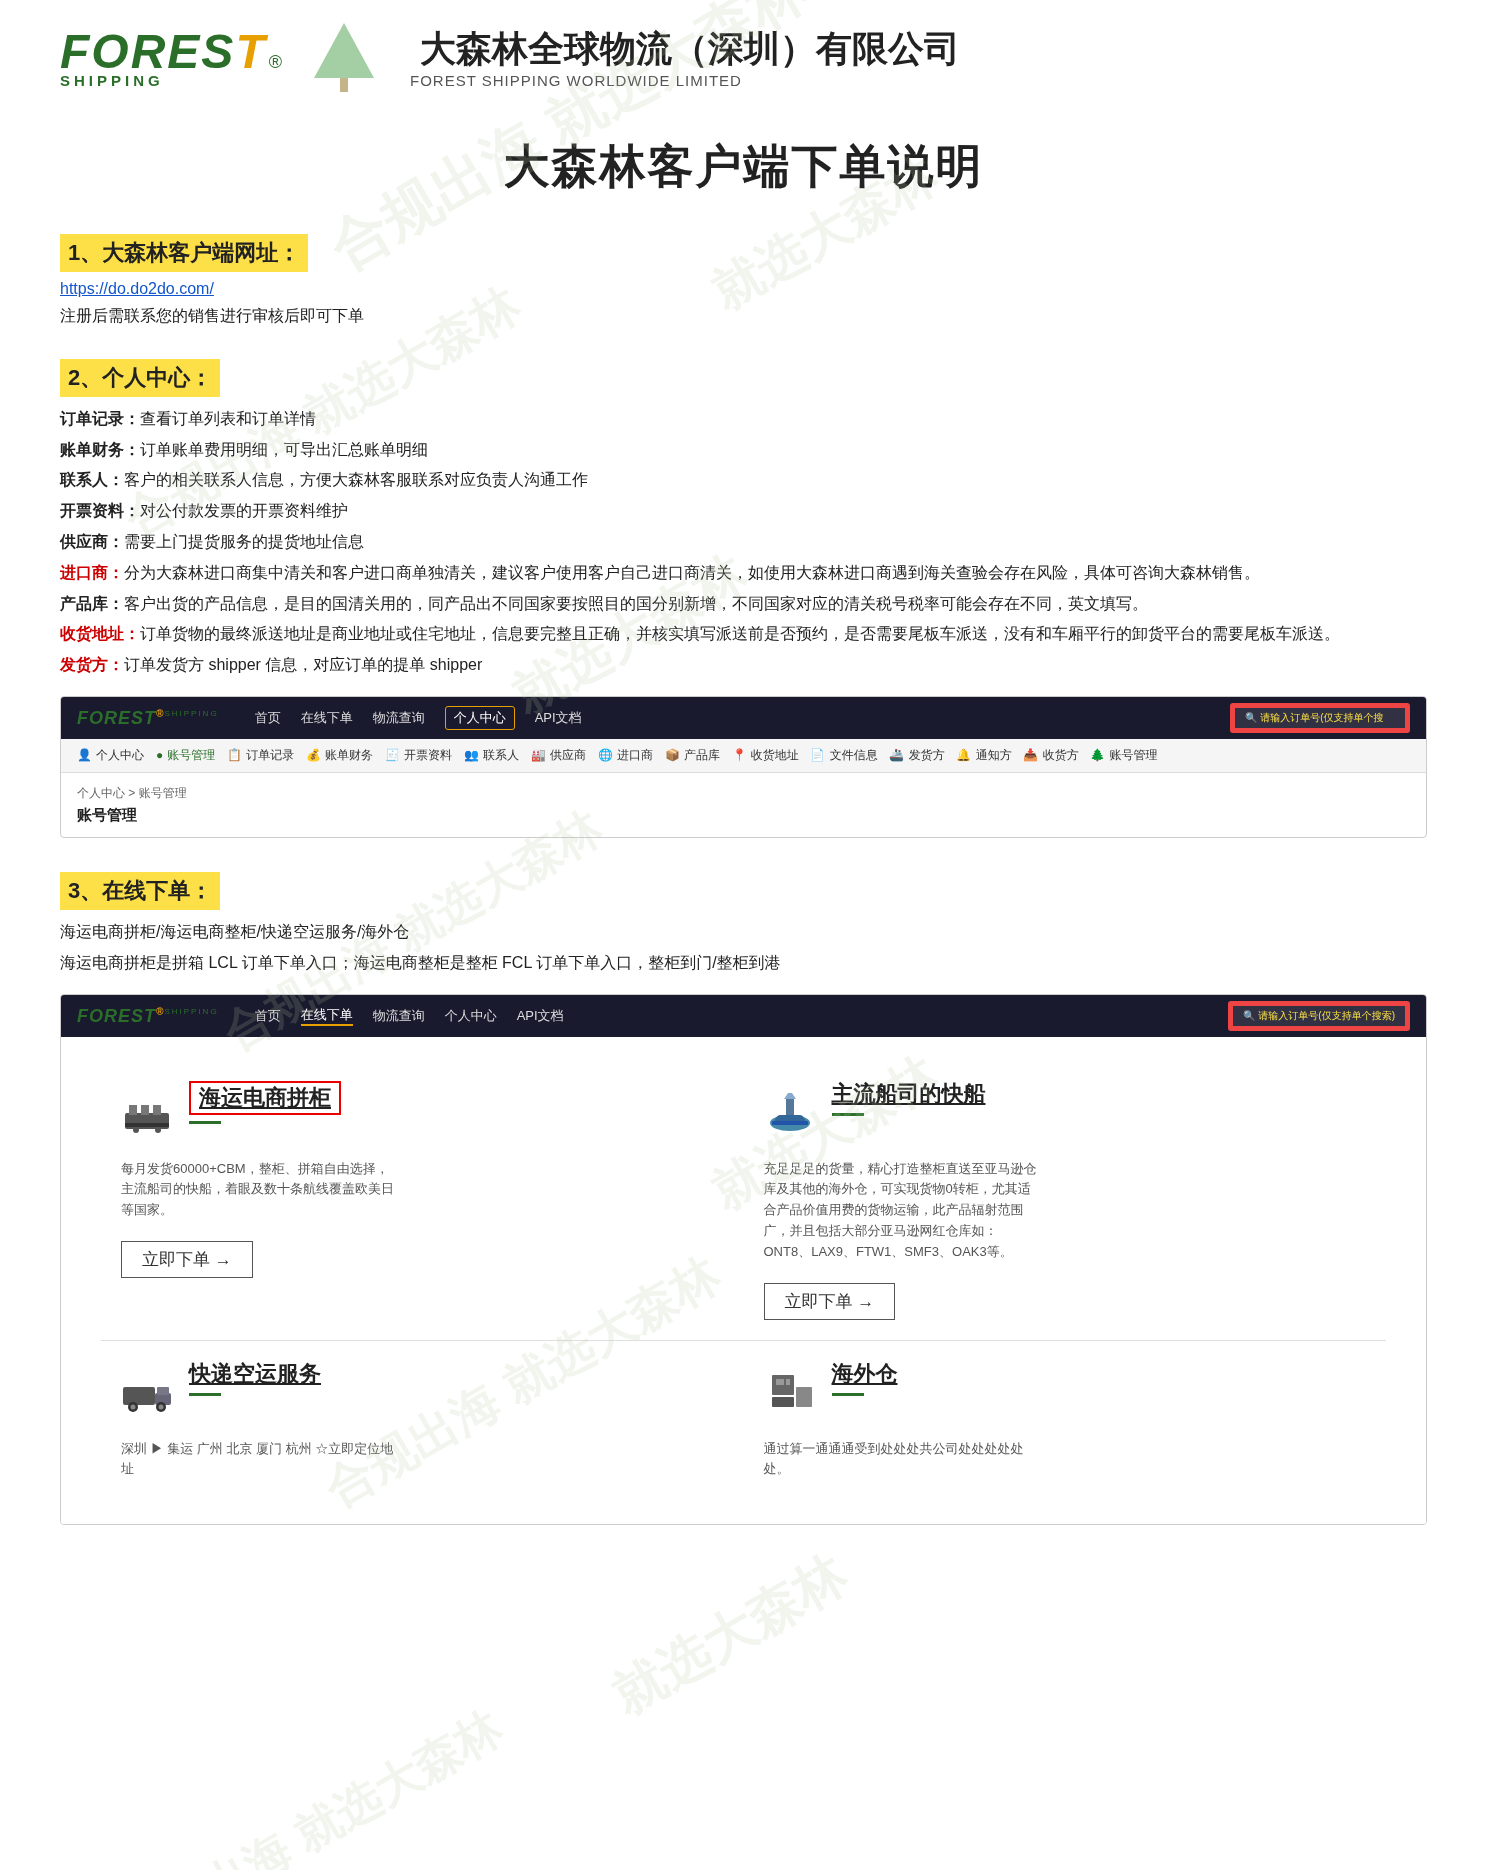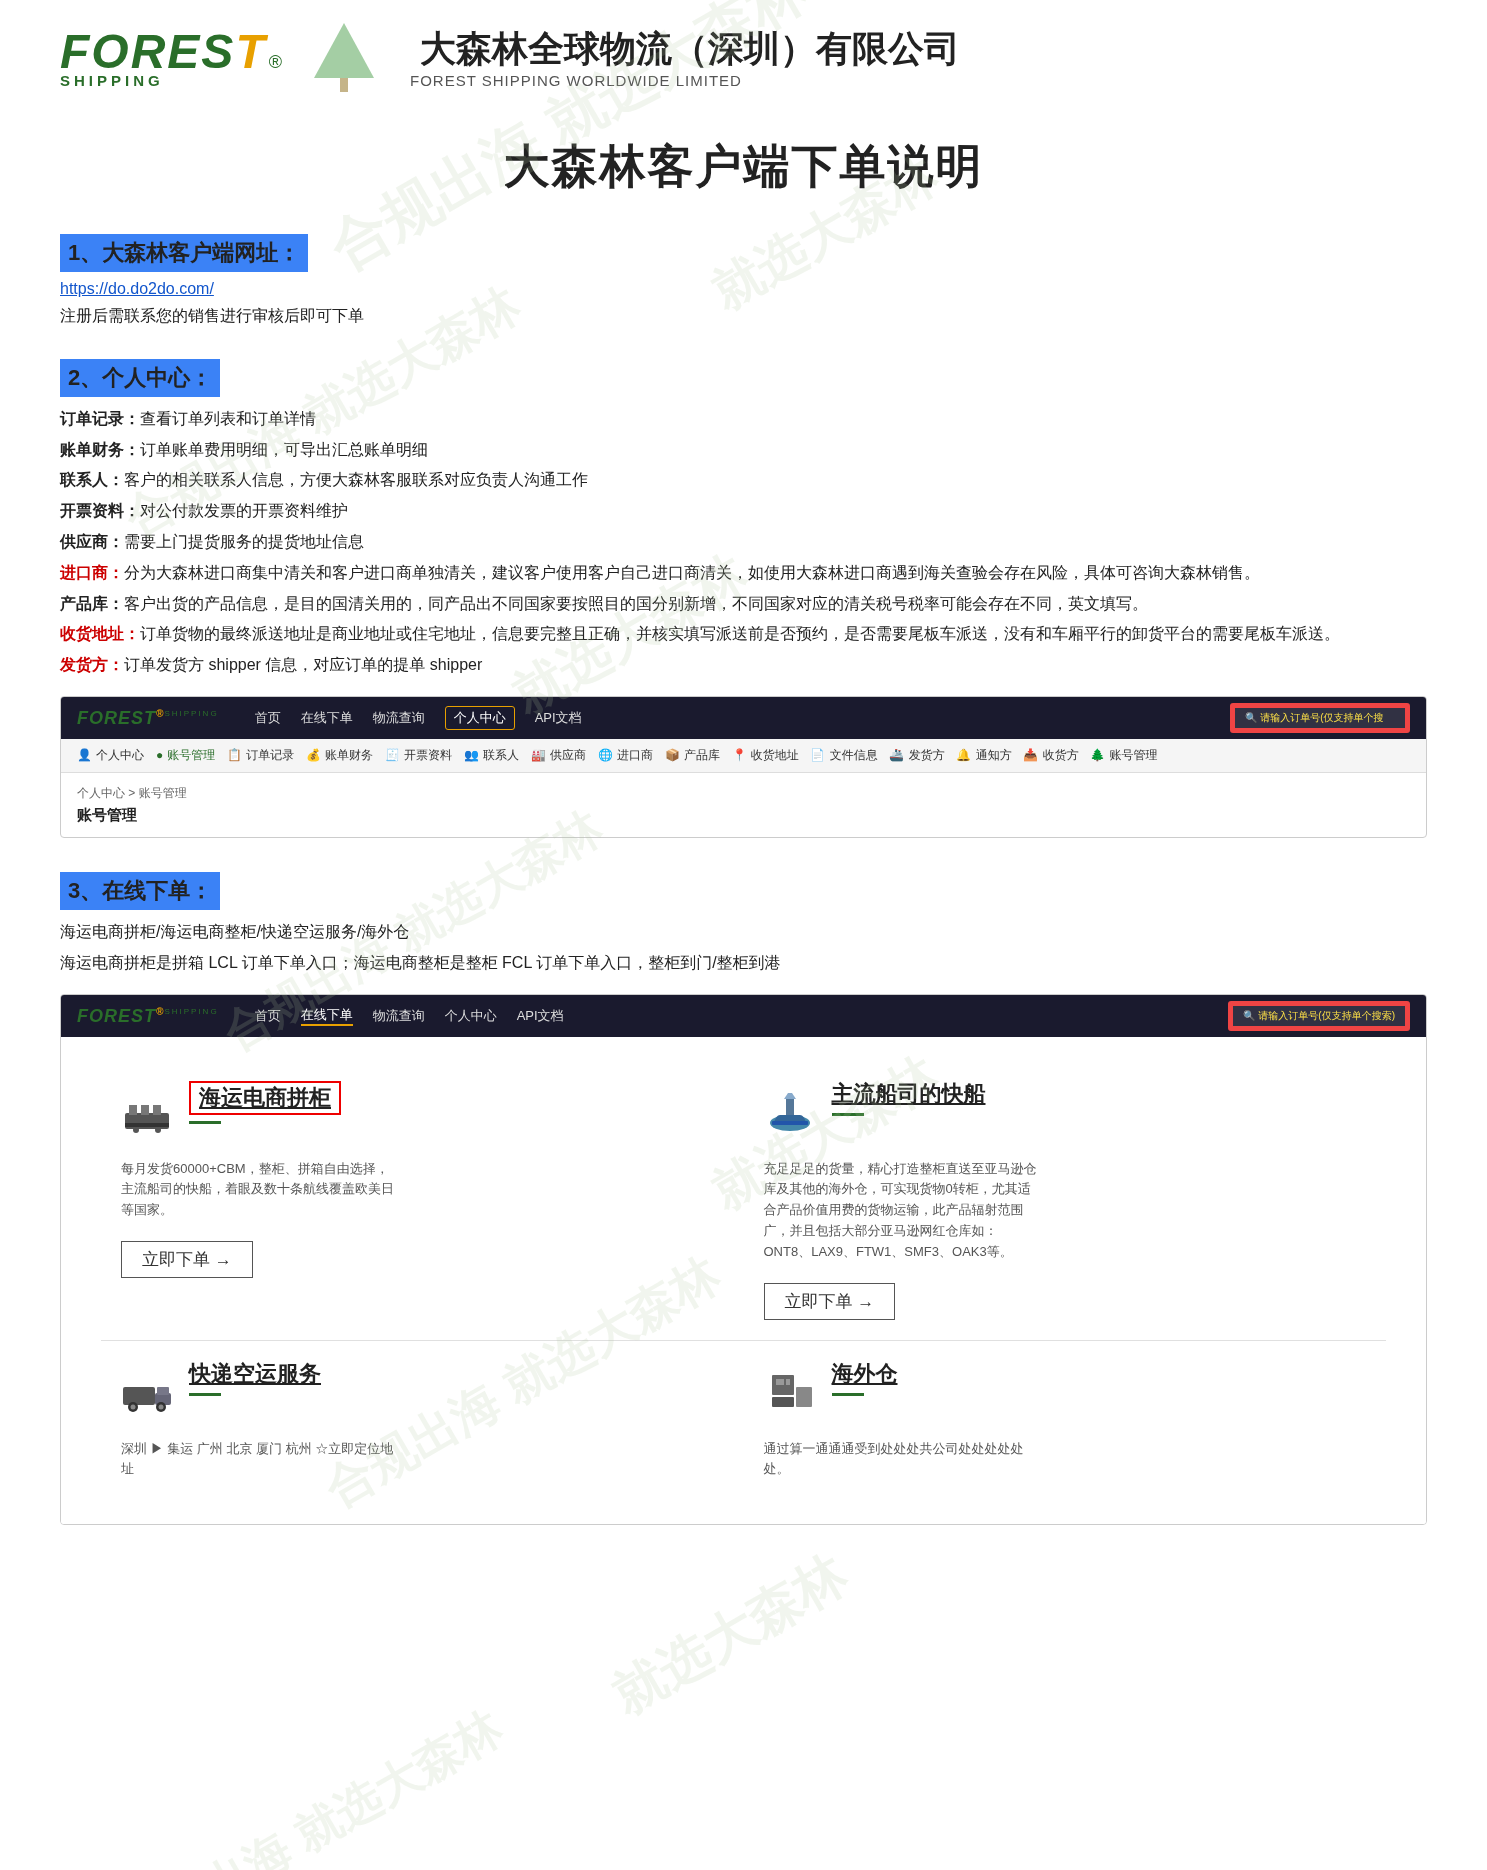--- a/index.html
+++ b/index.html
@@ -97,21 +97,21 @@
       letter-spacing: 2px;
     }
 
     
     .main-content {
       padding: 0 60px 40px 60px;
     }
 
     
     .section-heading {
-      background: #3b82f6;
+      background: #fde047;
       font-size: 22px;
       font-weight: bold;
       color: #222;
       padding: 4px 8px;
       margin: 18px 0 8px 0;
       display: inline-block;
     }
 
     .section-link {
       color: #1155cc;

